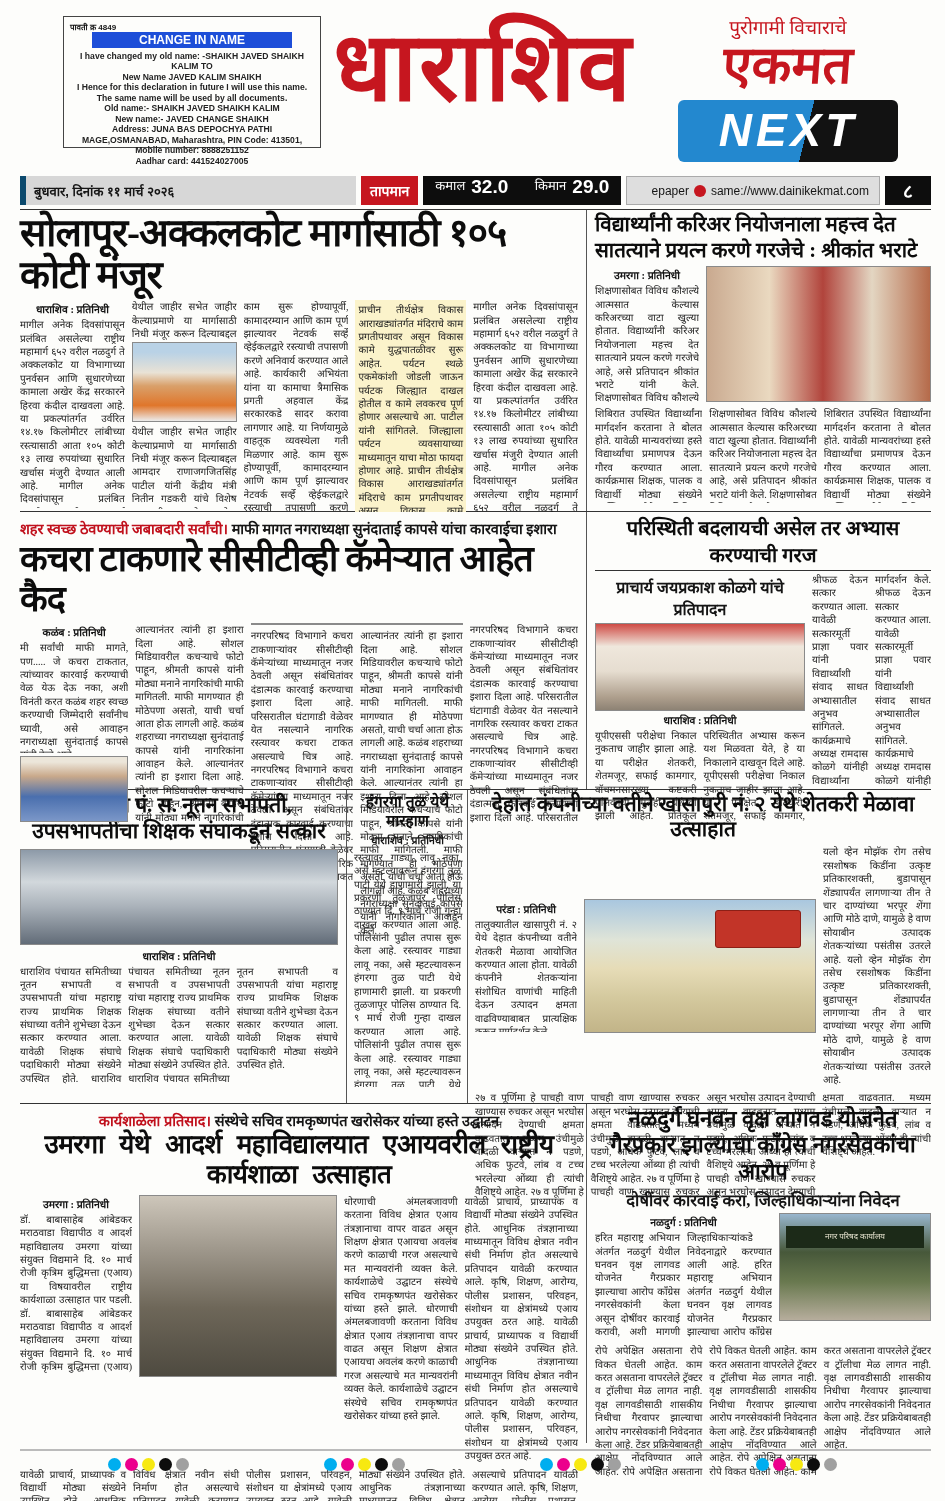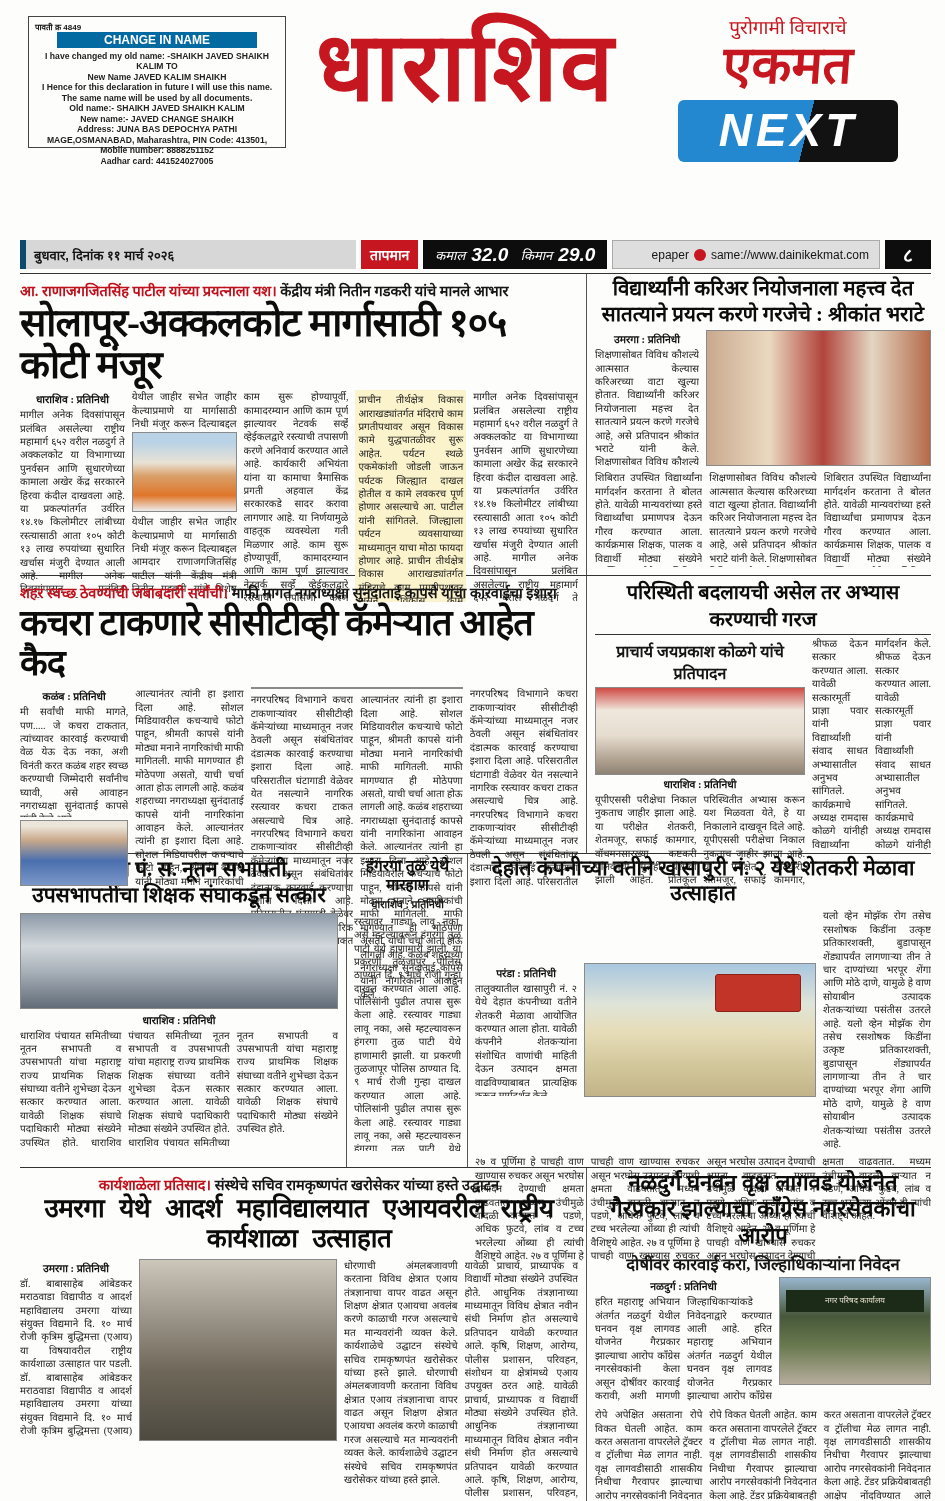--- a/index.html
+++ b/index.html
@@ -3,45 +3,45 @@
 <meta charset="utf-8">
 <style>
   * { margin:0; padding:0; box-sizing:border-box; }
   html,body { background:#e8e8e8; }
   .page {
     width:945px; height:1501px; margin:0 auto; background:#fefefcf9;
     background:#fdfdfb; position:relative; overflow:hidden;
     font-family:"Liberation Serif","DejaVu Serif",serif; color:#151515;
   }
   
-  .mast { display:flex; padding:8px 14px 0 28px; height:240px; }
+  .mast { display:flex; padding:8px 14px 0 28px; height:176px;margin-left:35px; }
   .adbox { width:258px; border:1.5px solid #444; padding:4px 6px 6px; margin-top:8px; height:132px;
            font-family:"Liberation Sans","DejaVu Sans",sans-serif; }
   .receipt { font-size:8px; font-weight:bold; }
-  .adhead { background:#0369a1; color:#fff; text-align:center; font-weight:bold; font-size:12px;
+  .adhead { background:#1d4ed8; color:#fff; text-align:center; font-weight:bold; font-size:12px;
             width:82%; margin:0 auto 3px; padding:1px 0; }
   .adline { font-size:8.6px; text-align:center; line-height:1.22; font-weight:bold; color:#222; }
   .mtitle { flex:1; text-align:center; font-size:96px; font-weight:bold; color:#c6161f;
             line-height:1.05; letter-spacing:2px; padding-top:10px; }
   .brandcol { width:286px; display:flex; flex-direction:column; align-items:center; padding-top:6px; }
   .tagline { color:#c6161f; font-size:19px; font-weight:normal; }
   .brand { color:#c6161f; font-size:52px; font-weight:bold; line-height:1; transform:skewX(-4deg); }
   .nextlogo { margin-top:8px; width:220px; height:62px; border-radius:6px;
               background:linear-gradient(104deg,#2388cf 58%,#121212 58%);
               color:#fff; font-family:"Liberation Sans",sans-serif; font-weight:bold;
               font-style:italic; font-size:46px; text-align:center; line-height:60px; letter-spacing:4px; }
   
   .inforow { display:flex; height:29px; margin:0 14px 4px 20px; gap:5px; align-items:stretch;
              font-family:"Liberation Sans","DejaVu Sans",sans-serif; }
   .datebar { width:336px; background:#d7d7d7; border-left:6px solid #0c4a6e; display:flex;
              align-items:center; padding-left:8px; font-weight:bold; font-size:13px; }
   .templabel { background:#c6161f; color:#fff; font-weight:bold; font-size:14px; padding:0 9px;
                display:flex; align-items:center; }
-  .tempbar { background:#0d0d0d; color:#fff; font-size:13px; display:flex; align-items:center;
-             gap:6px; padding:0 12px; width:184px;font-style:italic; }
+  .tempbar { background:#0d0d0d; color:#fff; font-size:13px; display:flex; align-items:flex-start;
+             gap:6px; padding:0 12px; width:198px; }
   .tempbar b { font-size:19px; }
   .epaperbar { flex:1; background:#dedede; border:1px solid #aaa; display:flex; align-items:center;
                justify-content:flex-end; padding-right:10px; gap:5px; font-size:12px; }
   .epaperdot { width:12px; height:12px; border-radius:50%; background:#c6161f; display:inline-block; }
   .pagebox { width:46px; background:#0d0d0d; color:#fff; font-size:19px; font-weight:bold;
              display:flex; align-items:center; justify-content:center; }
   
   .band { border-top:1.5px solid #333; margin:0 14px 0 20px; display:flex; }
   .kicker { font-size:14.5px; font-weight:bold; padding:4px 0 2px; }
   .kicker .red { color:#c0101c; }
@@ -52,21 +52,21 @@
   .col { flex:1; overflow:hidden; }
   .photo { border:1px solid #8a8a8a; overflow:hidden; position:relative; }
   .vdiv { border-left:1.5px solid #555; }
   .yellow { background:#fbf3cb; padding:3px; }
   
   .b1-left { width:566px; padding:2px 8px 6px 0; }
   .b1-hl { font-size:39px; line-height:1.08; letter-spacing:-1px; }
   .b1-cols { height:212px; margin-top:4px; }
   .b1-portrait { height:80px; margin:2px 0 3px; background:linear-gradient(180deg,#b9d2e6 12%,#e9e2d5 38%,#d9a06a 55%,#e0762b 80%,#ececec 100%); }
   .b1-right { flex:1; padding:2px 0 6px 8px; }
-  .b1r-hl { font-size:20.5px; line-height:1.25; text-align:center; }
+  .b1r-hl { font-size:20.5px; line-height:1.25; text-align:left; }
   .b1r-row { display:flex; gap:7px; margin-top:3px; }
   .b1r-photo { flex:1; height:136px; background:linear-gradient(90deg,#c9a98f,#ead9c0 28%,#b1443c 52%,#e3d6c2 74%,#b56a4a 100%); }
   .b1r-cols { height:96px; margin-top:5px; }
   
   .b2-left { width:566px; padding:2px 8px 6px 0; }
   .b2-hl { font-size:36px; line-height:1.1; letter-spacing:-1px; }
   .b2-cols { height:202px; margin-top:4px; }
   .b2-mid { width:212px; display:flex; flex-direction:column; gap:4px; }
   .b2-street { height:100px; background:linear-gradient(180deg,#dad5cb 0%,#b3afa6 38%,#d9c9a0 62%,#cbbd92 80%,#b1a585 100%); }
   .b2-mayor { height:66px; margin-top:3px; background:linear-gradient(180deg,#ece6da 8%,#c9a98b 30%,#4a6fae 62%,#7b97c8 100%); }
@@ -150,23 +150,20 @@
     <div class="epaperbar">
       <span>epaper</span>
       <span class="epaperdot"></span>
       <span>same://www.dainikekmat.com</span>
     </div>
     <div class="pagebox">८</div>
   </div>
 
   <section class="band" style="height:302px">
     <article class="b1-left">
-      <div class="kicker">
-        <span class="red">आ. राणाजगजितसिंह पाटील यांच्या प्रयत्नाला यश।</span><span> केंद्रीय मंत्री नितीन गडकरी यांचे मानले आभार</span>
-      </div>
       <h1 class="hl b1-hl">सोलापूर-अक्कलकोट मार्गासाठी १०५ कोटी मंजूर</h1>
       <div class="cols b1-cols">
         <div class="col">
           <div class="dateline">धाराशिव : प्रतिनिधी</div>
           <div class="body" style="height:190px">मागील अनेक दिवसांपासून प्रलंबित असलेल्या राष्ट्रीय महामार्ग ६५२ वरील नळदुर्ग ते अक्कलकोट या विभागाच्या पुनर्वसन आणि सुधारणेच्या कामाला अखेर केंद्र सरकारने हिरवा कंदील दाखवला आहे. या प्रकल्पांतर्गत उर्वरित १४.१७ किलोमीटर लांबीच्या रस्त्यासाठी आता १०५ कोटी १३ लाख रुपयांच्या सुधारित खर्चास मंजुरी देण्यात आली आहे. मागील अनेक दिवसांपासून प्रलंबित असलेल्या राष्ट्रीय महामार्ग ६५२ वरील नळदुर्ग ते अक्कलकोट या विभागाच्या पुनर्वसन आणि सुधारणेच्या कामाला अखेर केंद्र सरकारने हिरवा कंदील दाखवला आहे. या प्रकल्पांतर्गत उर्वरित १४.१७ किलोमीटर लांबीच्या रस्त्यासाठी आता १०५ कोटी १३ लाख रुपयांच्या सुधारित खर्चास मंजुरी देण्यात आली आहे.</div>
         </div>
         <div class="col">
           <div class="body" style="height:40px">येथील जाहीर सभेत जाहीर केल्याप्रमाणे या मार्गासाठी निधी मंजूर करून दिल्याबद्दल आमदार राणाजगजितसिंह पाटील यांनी केंद्रीय मंत्री नितीन गडकरी यांचे विशेष आभारही मानले आहेत. केंद्रीय रस्ते वाहतूक आणि महामार्ग मंत्रालयाने जारी केलेल्या पत्रात स्पष्ट केले आहे की, या प्रकल्पासाठी अटी घालण्यात आल्या आहेत.</div>
           <div class="photo b1-portrait"></div>
           <div class="body" style="height:84px">येथील जाहीर सभेत जाहीर केल्याप्रमाणे या मार्गासाठी निधी मंजूर करून दिल्याबद्दल आमदार राणाजगजितसिंह पाटील यांनी केंद्रीय मंत्री नितीन गडकरी यांचे विशेष आभारही मानले आहेत. केंद्रीय रस्ते वाहतूक आणि महामार्ग मंत्रालयाने जारी केलेल्या पत्रात स्पष्ट केले आहे की, या प्रकल्पासाठी अटी घालण्यात आल्या आहेत. येथील जाहीर सभेत जाहीर केल्याप्रमाणे या मार्गासाठी निधी मंजूर करून दिल्याबद्दल आमदार राणाजगजितसिंह पाटील यांनी केंद्रीय मंत्री नितीन गडकरी यांचे विशेष आभारही मानले आहेत. केंद्रीय रस्ते वाहतूक आणि महामार्ग मंत्रालयाने जारी केलेल्या पत्रात स्पष्ट केले आहे की, या प्रकल्पासाठी अटी घालण्यात आल्या आहेत.</div>

